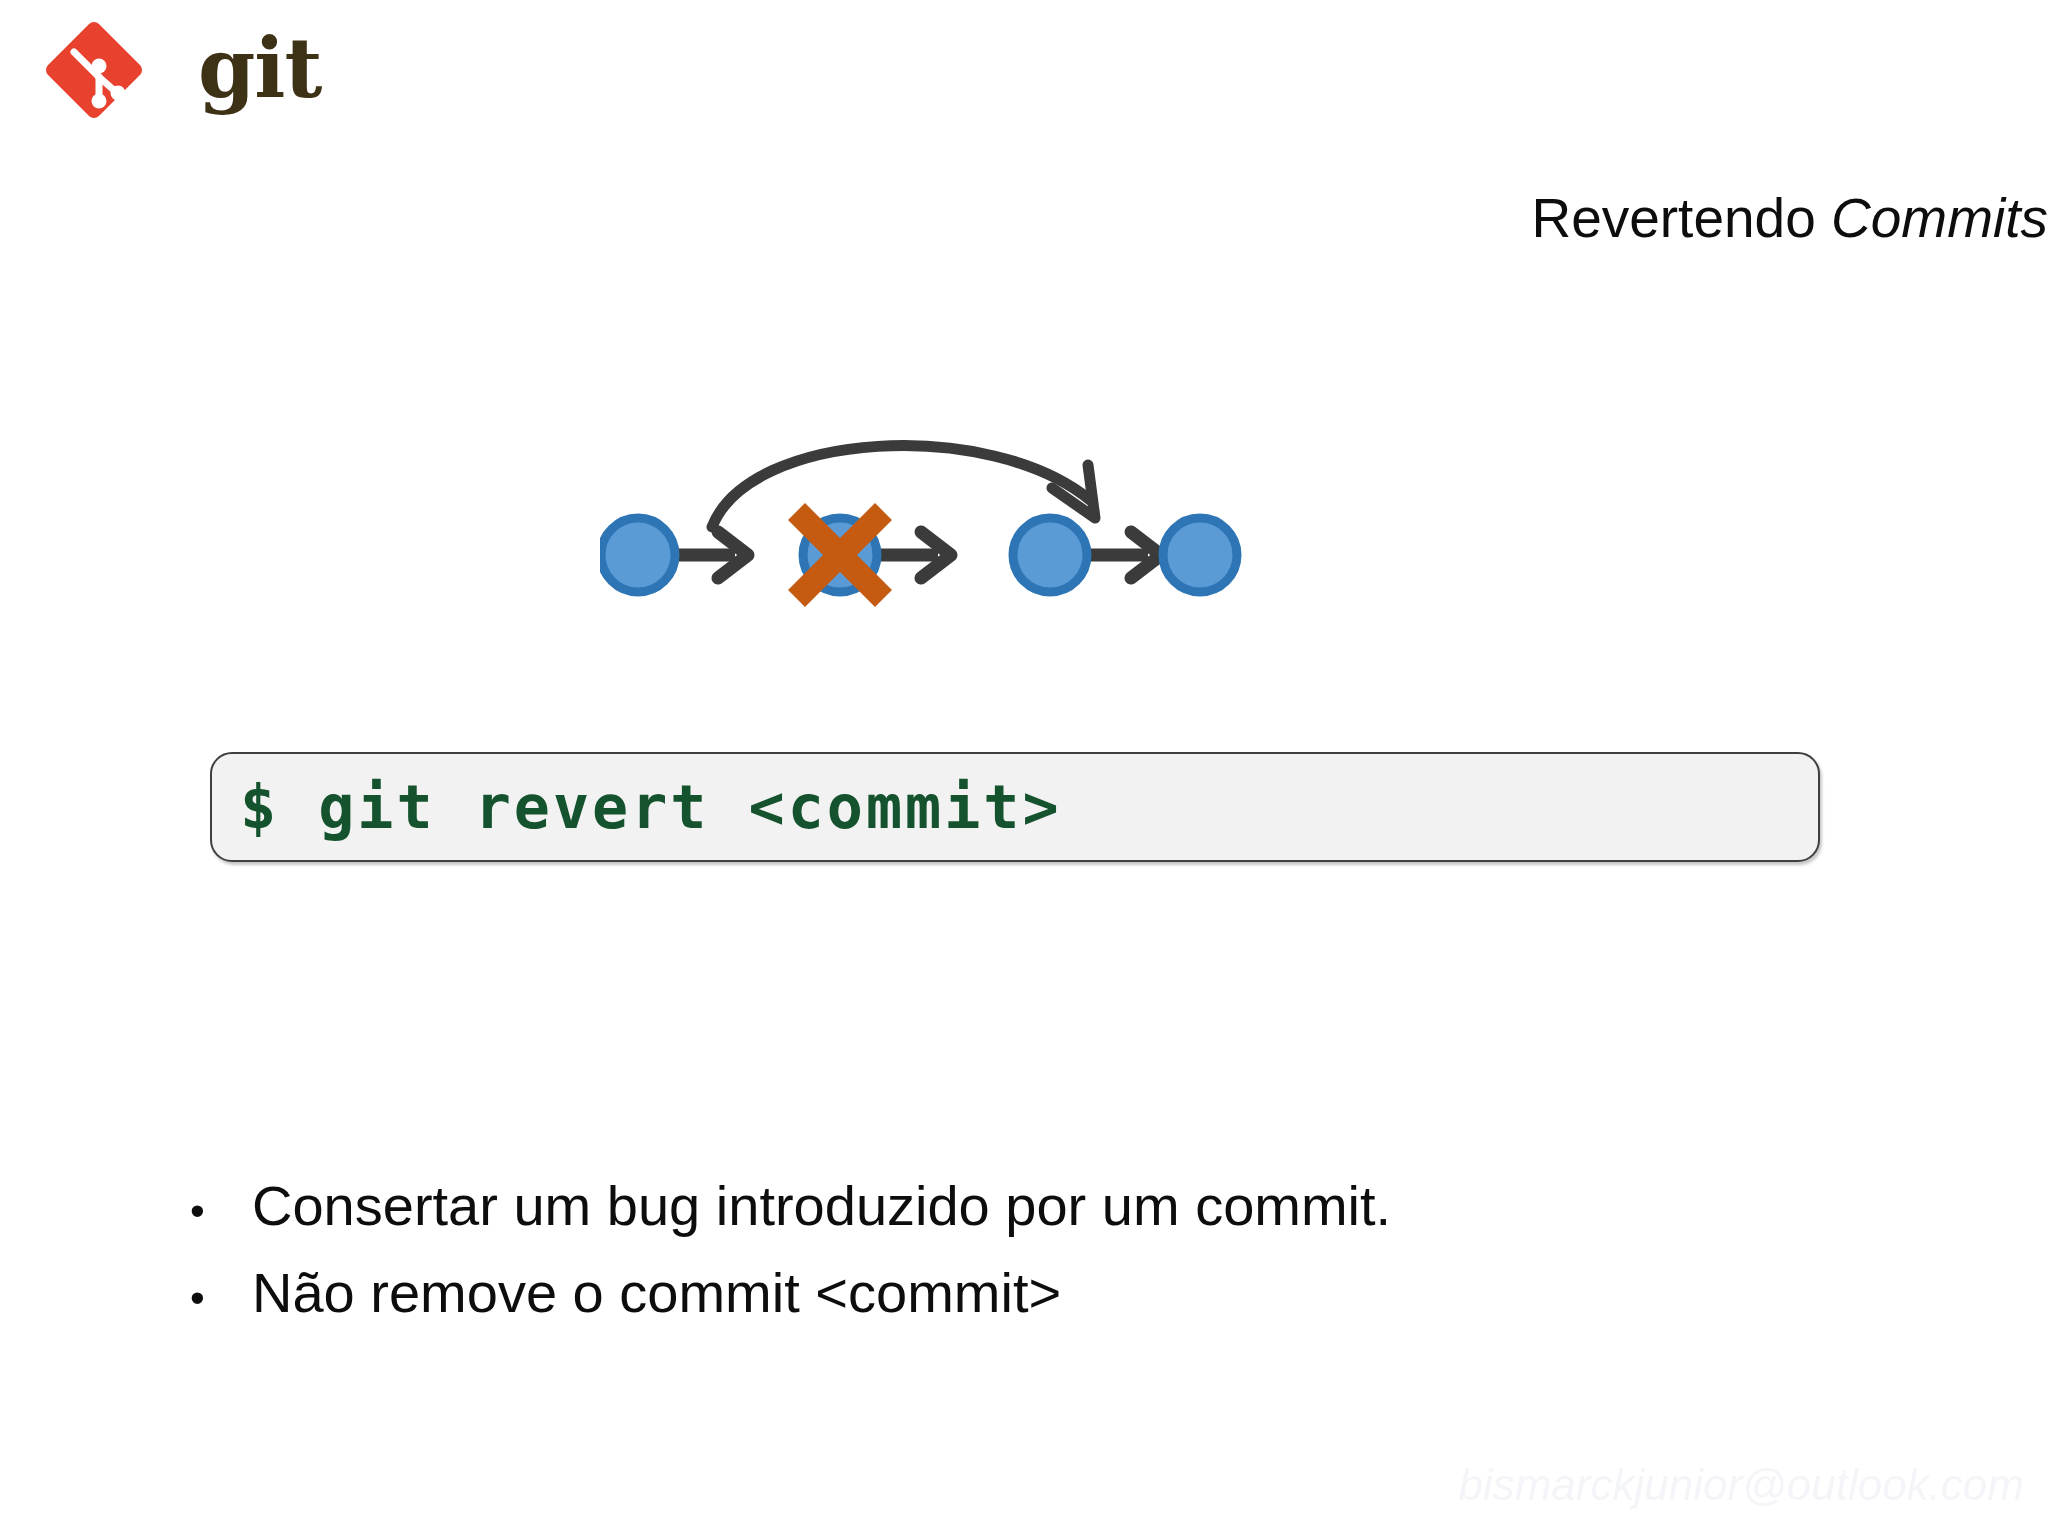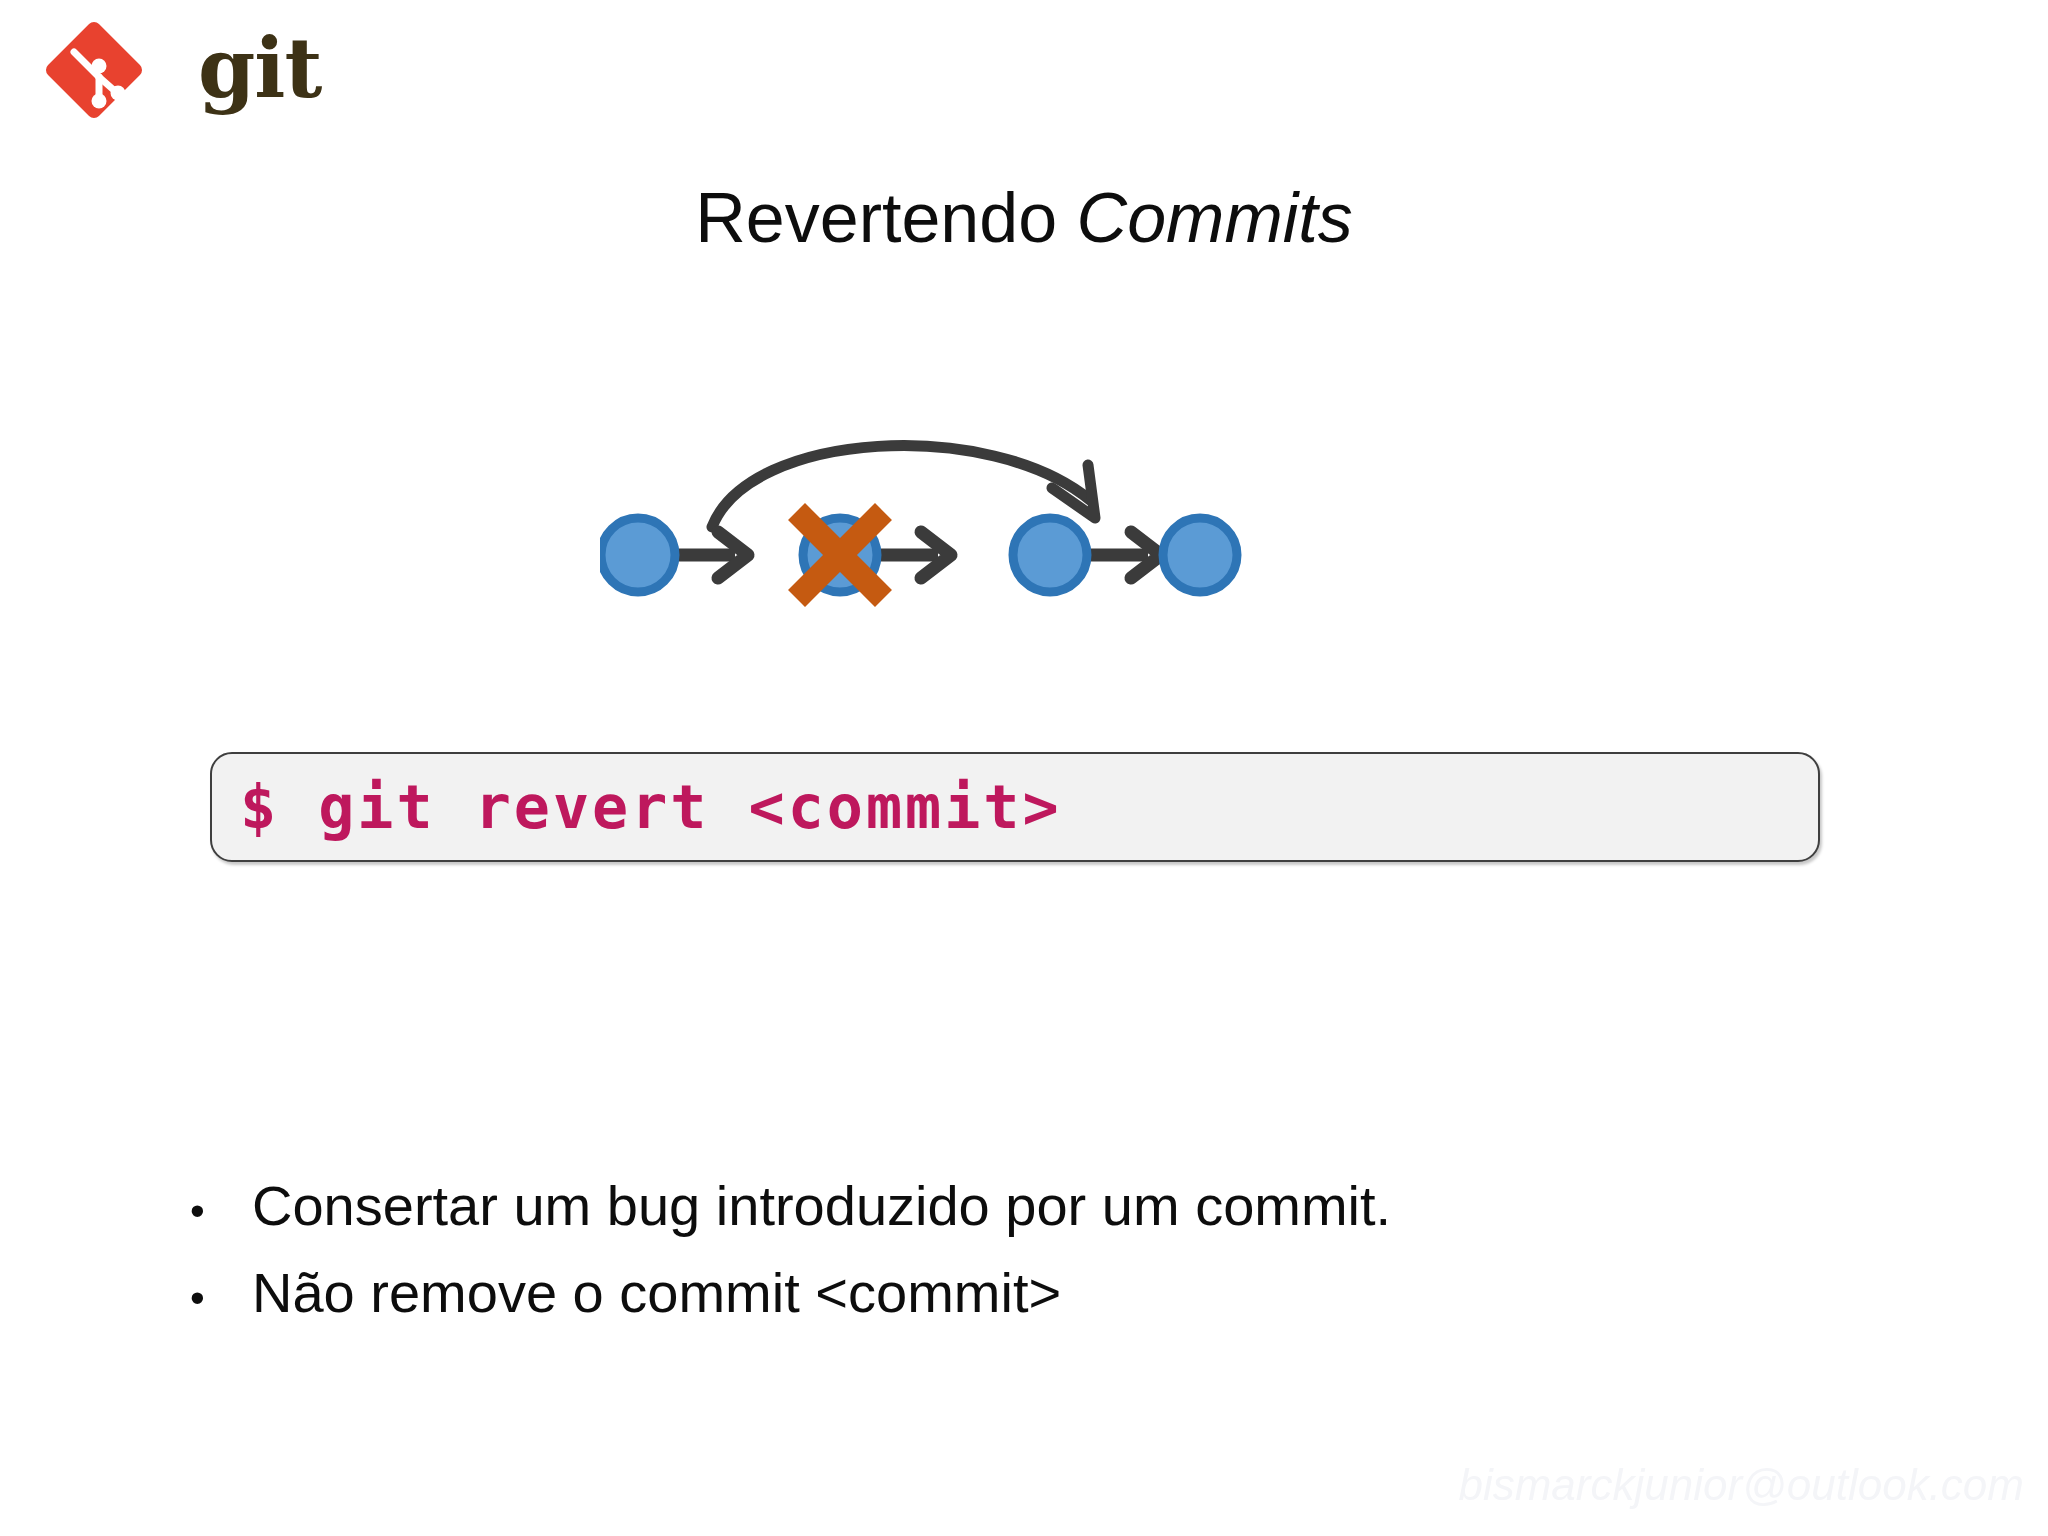--- a/index.html
+++ b/index.html
@@ -39,22 +39,22 @@
     letter-spacing: -1px;
     margin-left: 36px;
   }
 
   
   #title {
     position: absolute;
     left: 0;
     top: 170px;
     width: 2048px;
-    text-align: center;
-    font-size: 70px;
+    text-align: right;
+    font-size: 55px;
     line-height: 96px;
     color: #0d0d0d;
     font-weight: 300;
     white-space: nowrap;
   }
   #title .em { font-style: italic; }
 
   
   #diagram {
     position: absolute;
@@ -81,21 +81,21 @@
   #code-text {
     position: absolute;
     left: 28px;
     top: 50%;
     transform: translateY(-50%);
     font-family: "DejaVu Sans Mono", "Liberation Mono", monospace;
     font-weight: bold;
     font-size: 60px;
     line-height: 66px;
     letter-spacing: 3px;
-    color: #be185d;
+    color: #14532d;
     white-space: pre;
   }
 
   
   #paragraph {
     position: absolute;
     left: 265px;
     top: 905px;
     width: 1640px;
     font-size: 56px;

